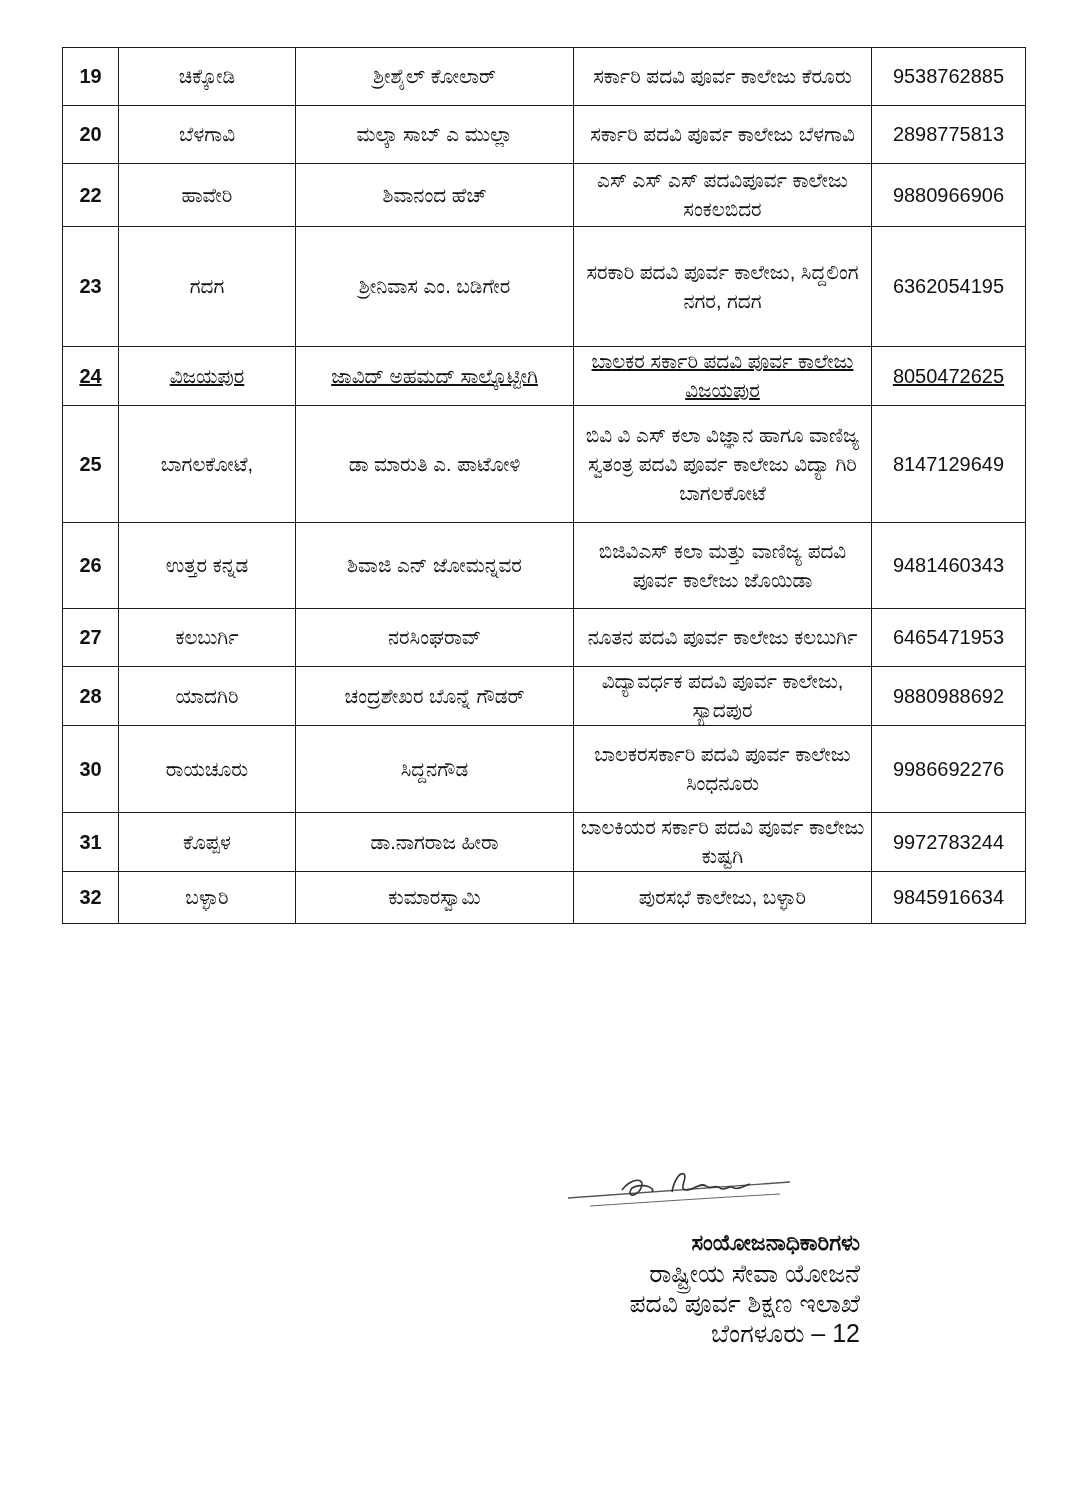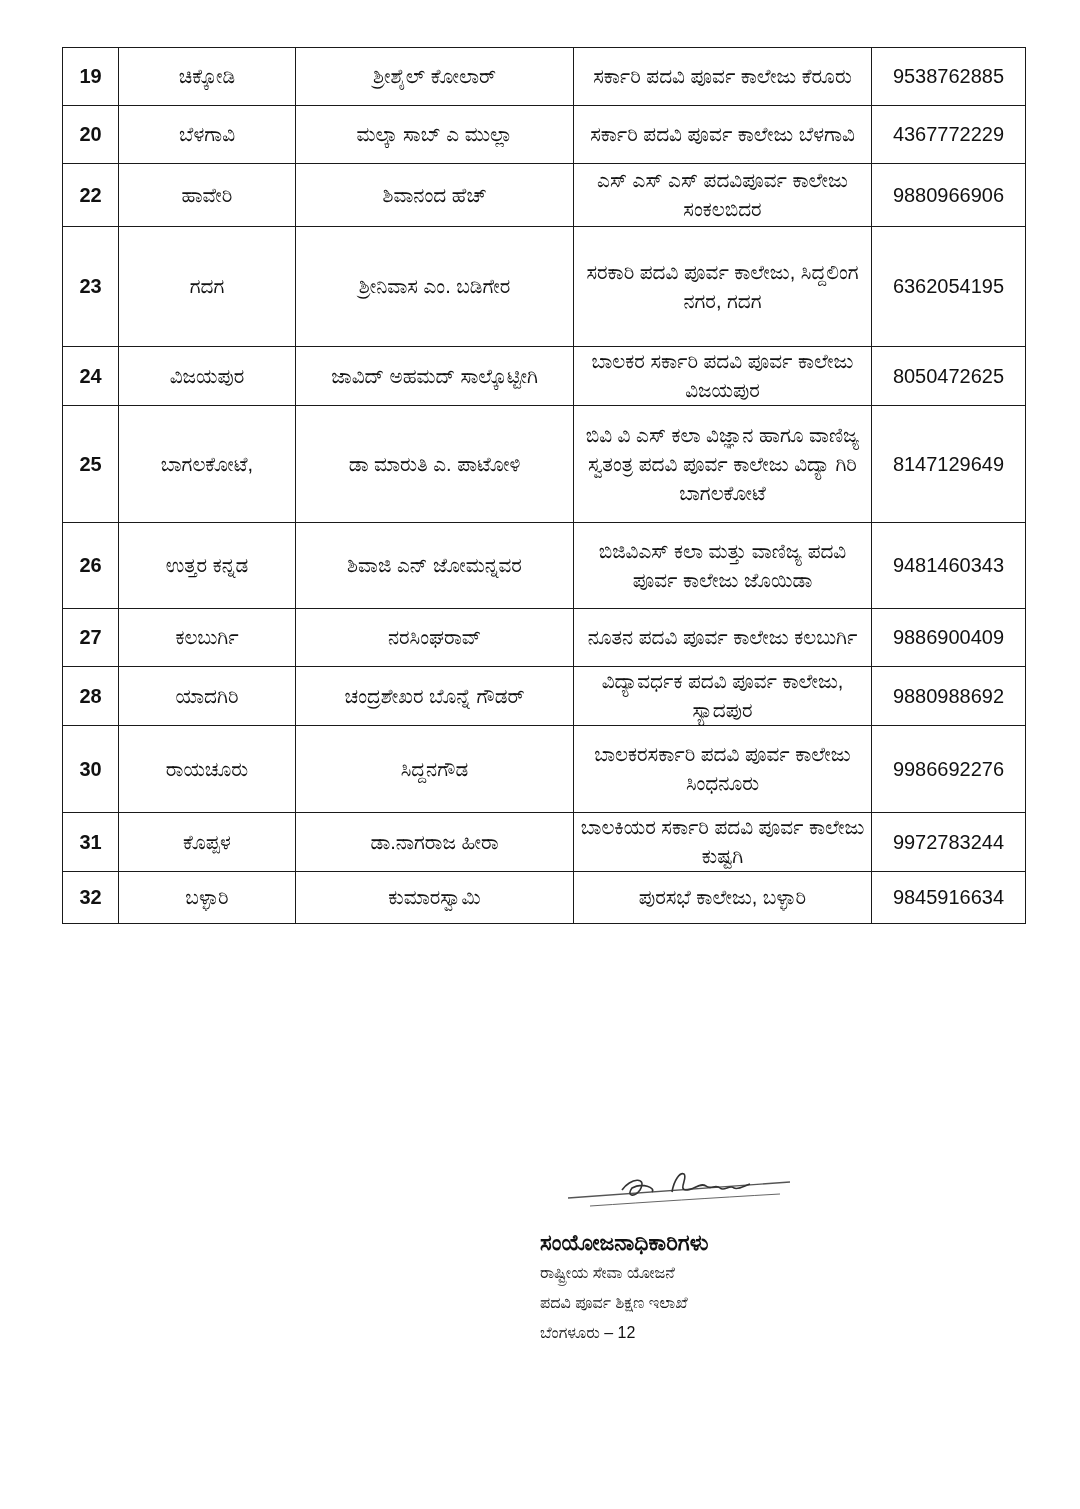--- a/index.html
+++ b/index.html
@@ -6,25 +6,25 @@
   body { width: 1080px; height: 1509px; position: relative; overflow: hidden;
          font-family: "Liberation Sans", "DejaVu Sans", sans-serif; color: #111; }
   table.roster { position: absolute; left: 62px; top: 47px; width: 963px;
                  border-collapse: collapse; table-layout: fixed; }
   table.roster td { border: 1.5px solid #1a1a1a; text-align: center; vertical-align: middle;
                     padding: 0 6px; font-size: 20px; line-height: 29px; }
   td.c-no { font-weight: bold; font-size: 21px; }
   td.c-phone { font-size: 20px; }
   col.w1 { width: 56px; } col.w2 { width: 177px; } col.w3 { width: 278px; }
   col.w4 { width: 298px; } col.w5 { width: 154px; }
-  .sig-block { position: absolute; left: 540px; top: 1160px; width: 320px; text-align: left; }
+  .sig-block { position: absolute; left: 540px; top: 1160px; width: 320px; text-align: right; }
   .signature { height: 58px; position: relative; }
   .signature svg { position: absolute; left: 20px; top: 0; }
   .sig-title { font-weight: bold; font-size: 22px; line-height: 30px; margin-top: 10px; }
-  .sig-line { font-size: 16px; line-height: 30px; }
+  .sig-line { font-size: 25px; line-height: 30px; }
 </style>
 </head>
 <body>
 
 <table class="roster">
   <colgroup>
       <col class="w1">
       <col class="w2">
       <col class="w3">
       <col class="w4">
@@ -36,37 +36,37 @@
         <td class="c-district">ಚಿಕ್ಕೋಡಿ</td>
         <td class="c-name">ಶ್ರೀಶೈಲ್  ಕೋಲಾರ್</td>
         <td class="c-college">ಸರ್ಕಾರಿ ಪದವಿ ಪೂರ್ವ ಕಾಲೇಜು ಕೆರೂರು</td>
         <td class="c-phone">9538762885</td>
       </tr>
       <tr style="height: 58px;">
         <td class="c-no">20</td>
         <td class="c-district">ಬೆಳಗಾವಿ</td>
         <td class="c-name">ಮಲ್ಕಾ ಸಾಬ್ ಎ ಮುಲ್ಲಾ</td>
         <td class="c-college">ಸರ್ಕಾರಿ ಪದವಿ ಪೂರ್ವ ಕಾಲೇಜು ಬೆಳಗಾವಿ</td>
-        <td class="c-phone">4367772229</td>
+        <td class="c-phone">2898775813</td>
       </tr>
       <tr style="height: 63px;">
         <td class="c-no">22</td>
         <td class="c-district">ಹಾವೇರಿ</td>
         <td class="c-name">ಶಿವಾನಂದ ಹೆಚ್</td>
         <td class="c-college">ಎಸ್ ಎಸ್ ಎಸ್ ಪದವಿಪೂರ್ವ ಕಾಲೇಜು ಸಂಕಲಬಿದರ</td>
         <td class="c-phone">9880966906</td>
       </tr>
       <tr style="height: 120px;">
         <td class="c-no">23</td>
         <td class="c-district">ಗದಗ</td>
         <td class="c-name">ಶ್ರೀನಿವಾಸ ಎಂ.  ಬಡಿಗೇರ</td>
         <td class="c-college">ಸರಕಾರಿ ಪದವಿ ಪೂರ್ವ ಕಾಲೇಜು, ಸಿದ್ದಲಿಂಗ ನಗರ, ಗದಗ</td>
         <td class="c-phone">6362054195</td>
       </tr>
-      <tr style="height: 58px;">
+      <tr style="height: 58px; text-decoration: underline;">
         <td class="c-no">24</td>
         <td class="c-district">ವಿಜಯಪುರ</td>
         <td class="c-name">ಜಾವಿದ್ ಅಹಮದ್ ಸಾಲ್ಕೊಟ್ಟೀಗಿ</td>
         <td class="c-college">ಬಾಲಕರ ಸರ್ಕಾರಿ ಪದವಿ ಪೂರ್ವ ಕಾಲೇಜು ವಿಜಯಪುರ</td>
         <td class="c-phone">8050472625</td>
       </tr>
       <tr style="height: 117px;">
         <td class="c-no">25</td>
         <td class="c-district">ಬಾಗಲಕೋಟೆ,</td>
         <td class="c-name">ಡಾ ಮಾರುತಿ ಎ. ಪಾಟೋಳಿ</td>
@@ -78,21 +78,21 @@
         <td class="c-district">ಉತ್ತರ ಕನ್ನಡ</td>
         <td class="c-name">ಶಿವಾಜಿ ಎನ್ ಜೋಮನ್ನವರ</td>
         <td class="c-college">ಬಿಜಿವಿಎಸ್ ಕಲಾ ಮತ್ತು ವಾಣಿಜ್ಯ ಪದವಿ ಪೂರ್ವ ಕಾಲೇಜು ಜೊಯಿಡಾ</td>
         <td class="c-phone">9481460343</td>
       </tr>
       <tr style="height: 58px;">
         <td class="c-no">27</td>
         <td class="c-district">ಕಲಬುರ್ಗಿ</td>
         <td class="c-name">ನರಸಿಂಘರಾವ್</td>
         <td class="c-college">ನೂತನ ಪದವಿ ಪೂರ್ವ ಕಾಲೇಜು ಕಲಬುರ್ಗಿ</td>
-        <td class="c-phone">9886900409</td>
+        <td class="c-phone">6465471953</td>
       </tr>
       <tr style="height: 59px;">
         <td class="c-no">28</td>
         <td class="c-district">ಯಾದಗಿರಿ</td>
         <td class="c-name">ಚಂದ್ರಶೇಖರ ಬೊನ್ನೆ ಗೌಡರ್</td>
         <td class="c-college">ವಿದ್ಯಾವರ್ಧಕ ಪದವಿ ಪೂರ್ವ ಕಾಲೇಜು, ಸ್ಯಾದಪುರ</td>
         <td class="c-phone">9880988692</td>
       </tr>
       <tr style="height: 87px; padding-left: 23px;">
         <td class="c-no">30</td>

